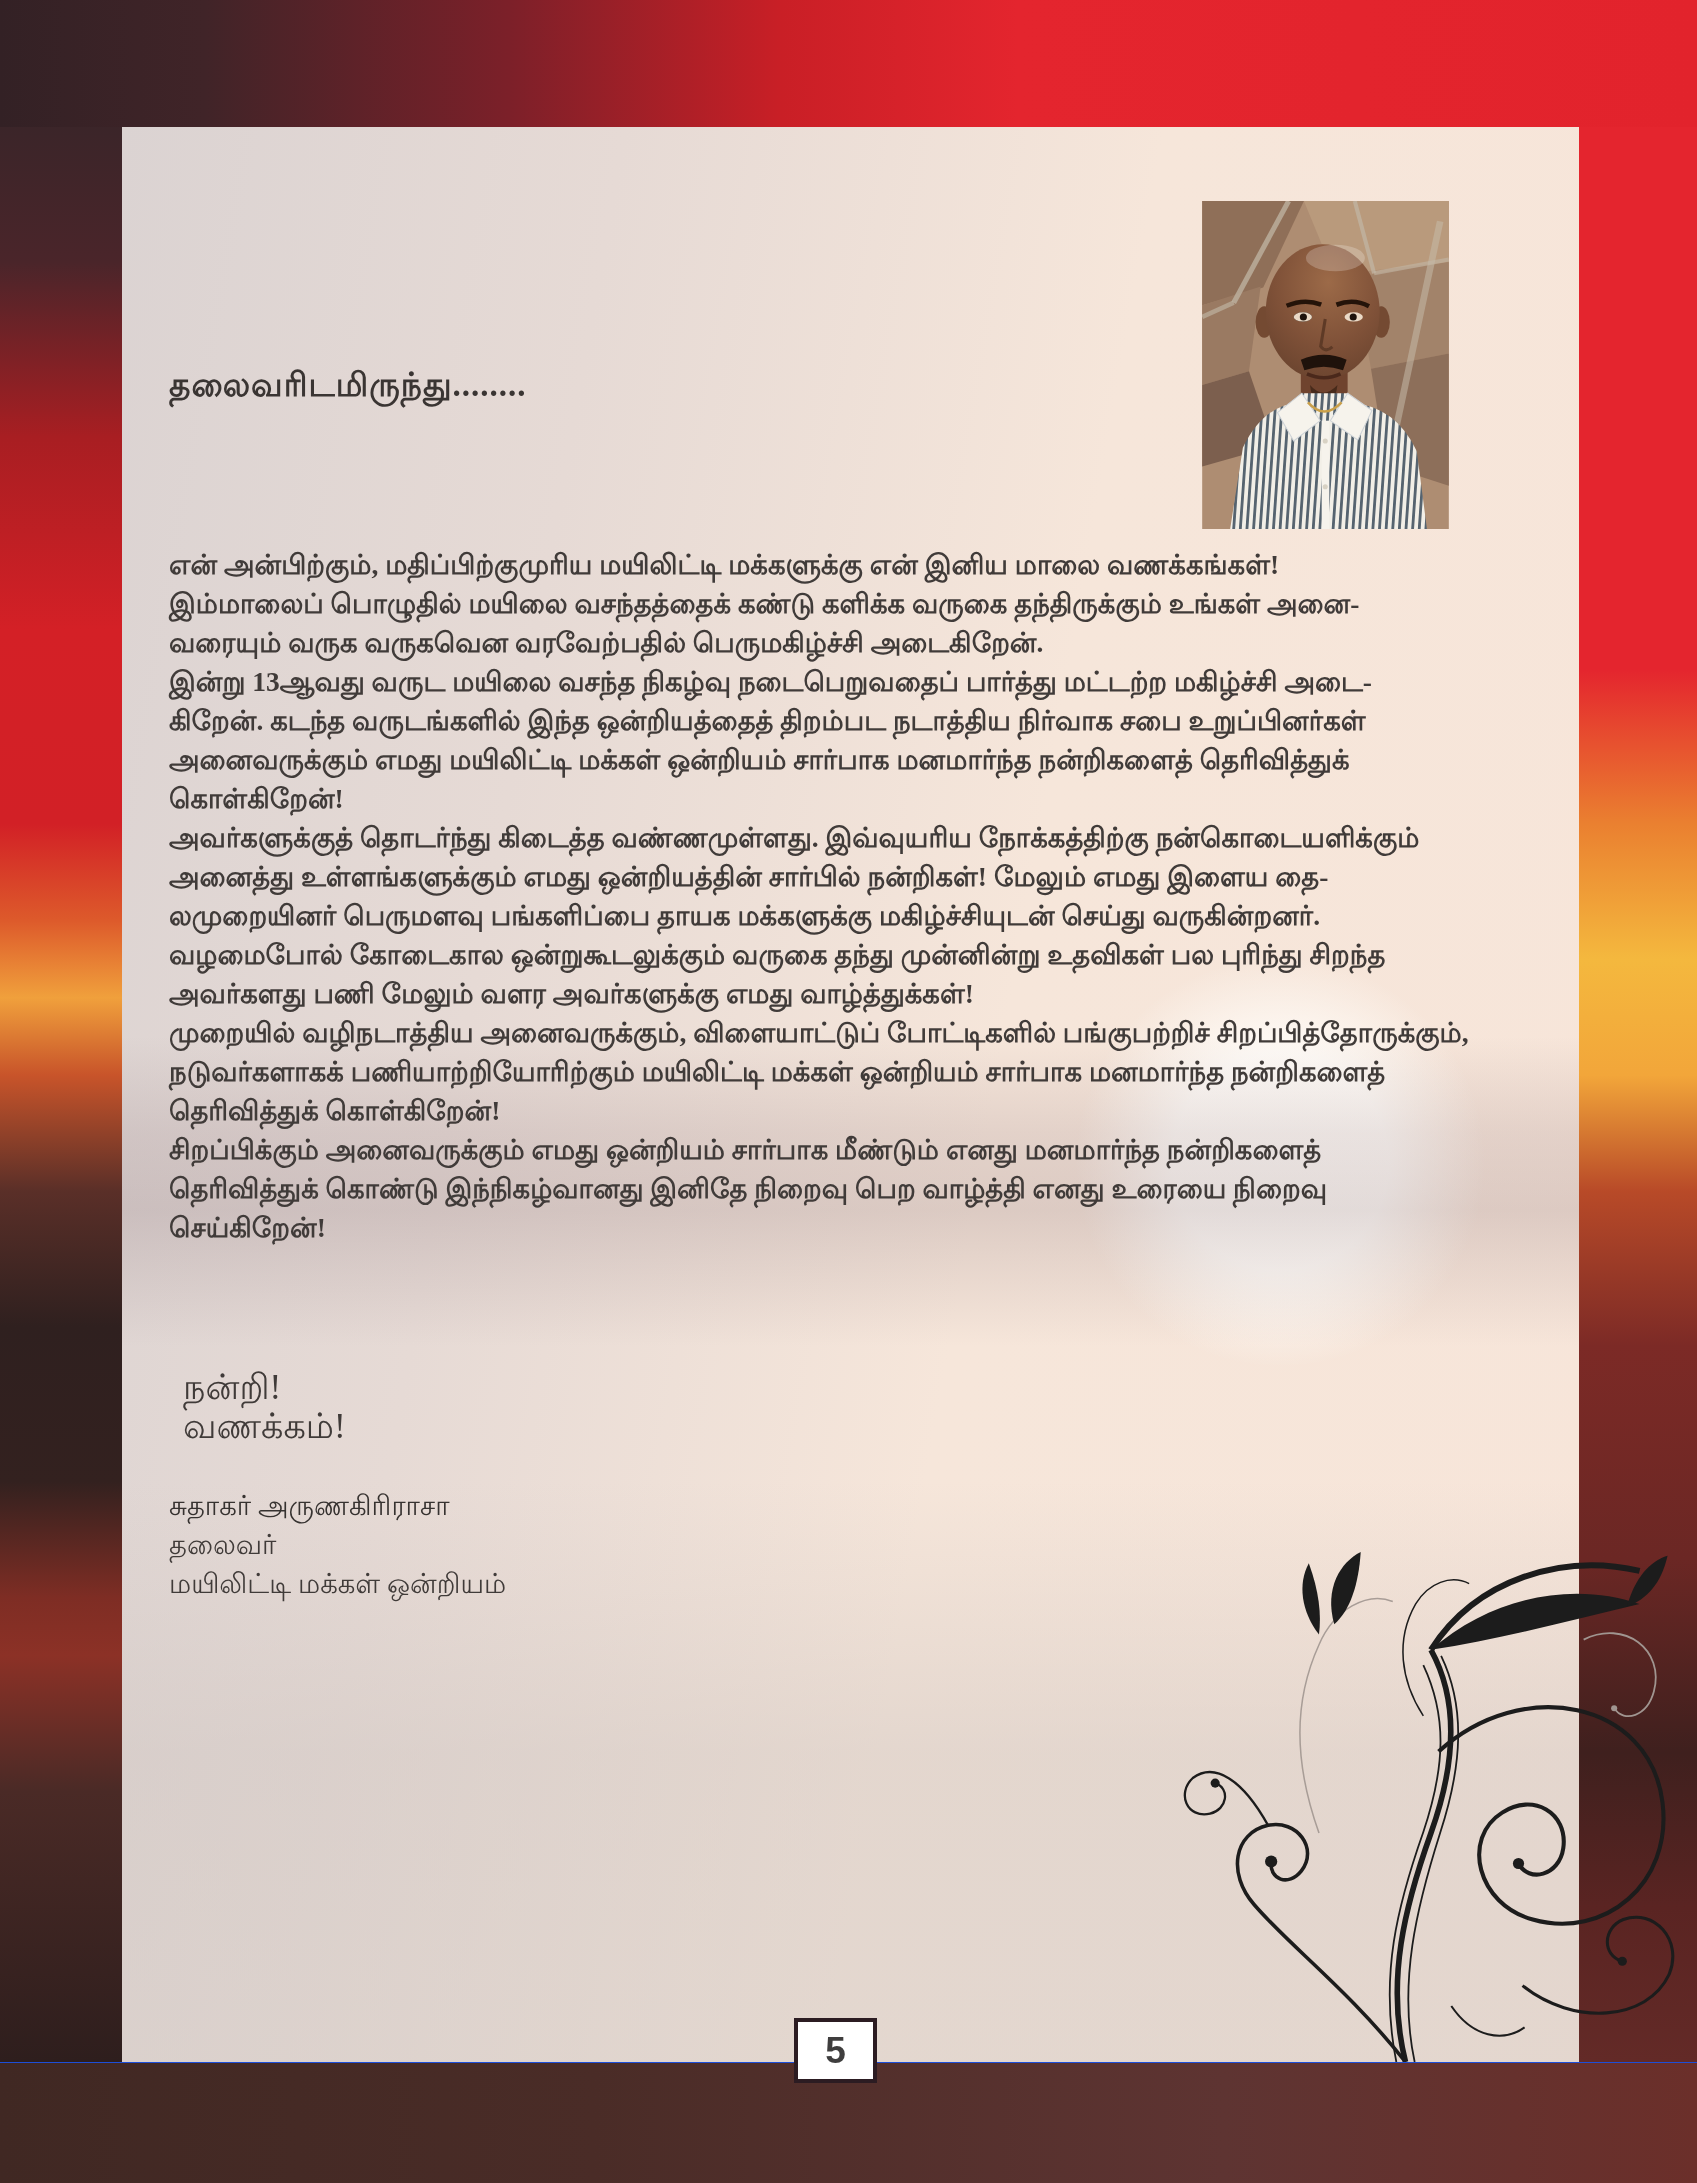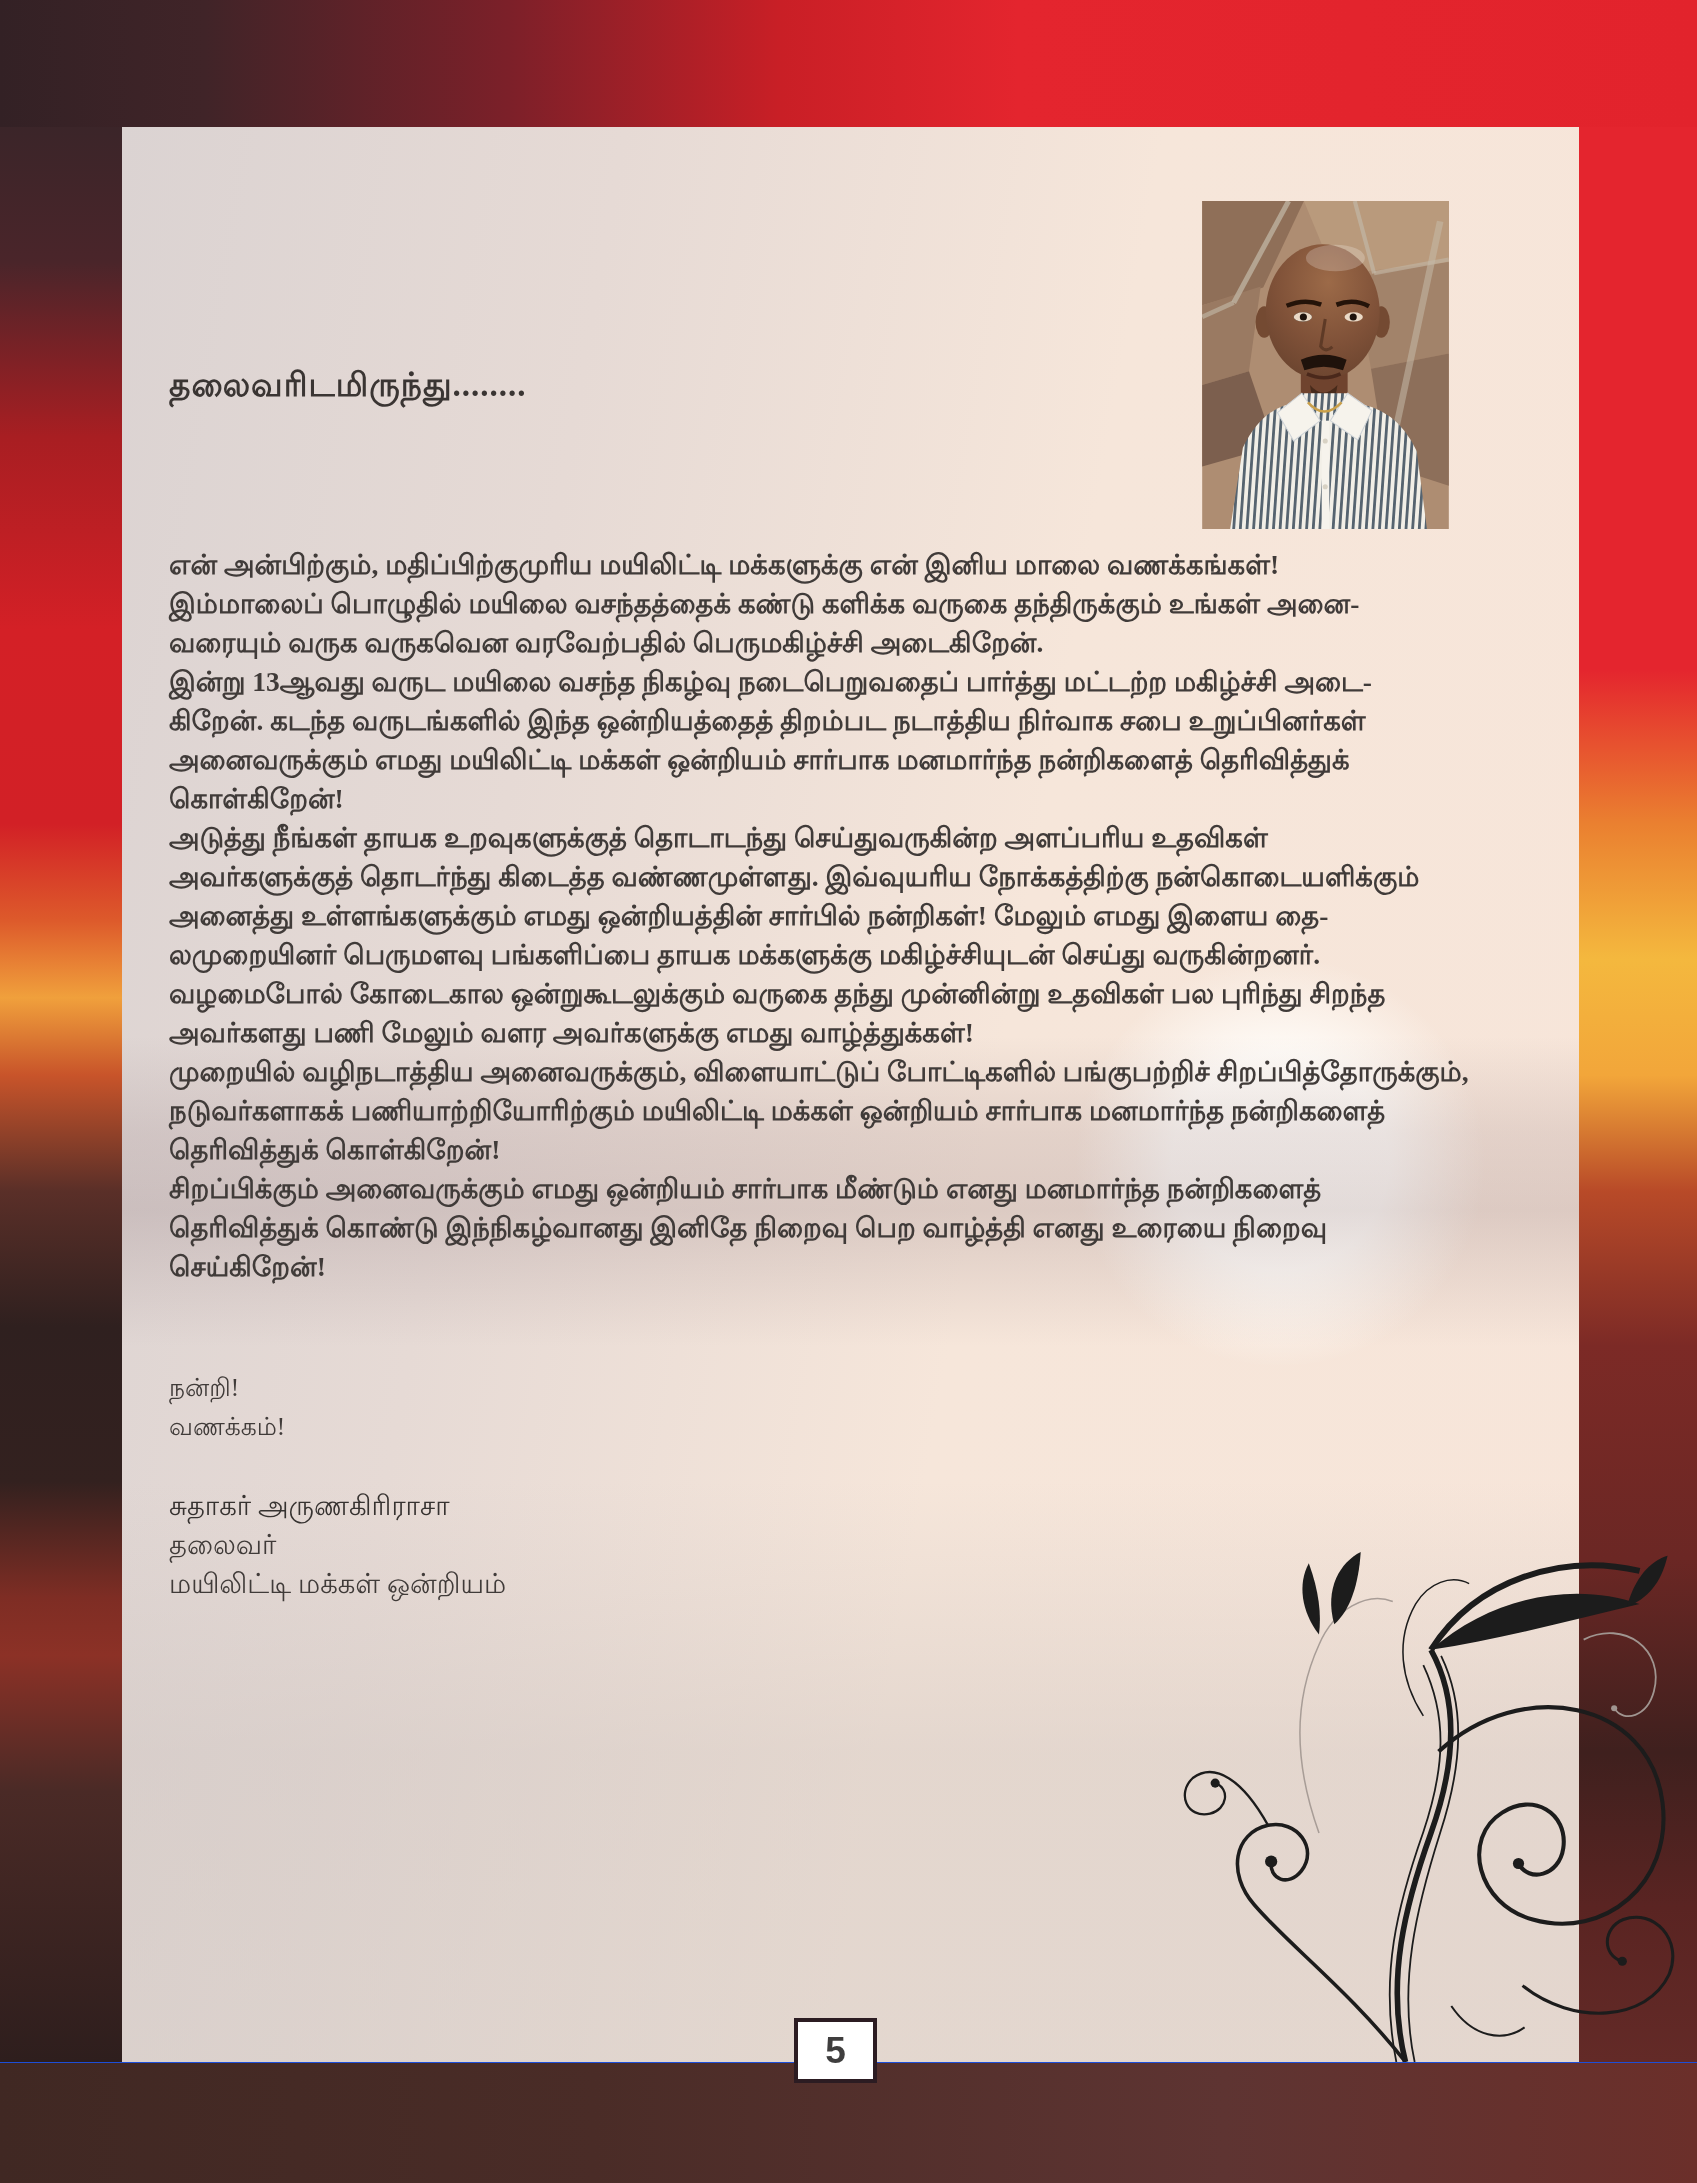--- a/index.html
+++ b/index.html
@@ -46,22 +46,22 @@
   
   .photo{position:absolute;left:1080px;top:74px;width:247px;height:328px;overflow:hidden;}
   .photo svg{display:block;}
   
   .body-text{
     position:absolute;left:47px;top:418px;width:1375px;
     font-size:27.5px;line-height:39px;color:#403b39;font-weight:bold;
   }
   .body-text .line{height:39px;white-space:nowrap;}
   .closing{
-    position:absolute;left:47px;top:1241px;
-    font-size:25px;line-height:39px;color:#403b39;
+    position:absolute;left:61px;top:1241px;
+    font-size:35px;line-height:39px;color:#403b39;
   }
   .signature{
     position:absolute;left:47px;top:1359px;
     font-size:27.5px;line-height:39px;color:#403b39;
   }
   .sig-name{font-weight:normal;color:#363230;}
   
   .flourish{position:absolute;left:1044px;top:1421px;width:535px;height:514px;}
   
   .page-number-box{
@@ -150,21 +150,20 @@
     </div>
 
     <div class="body-text">
       <div class="line">என் அன்பிற்கும், மதிப்பிற்குமுரிய மயிலிட்டி மக்களுக்கு என் இனிய மாலை வணக்கங்கள்!</div>
       <div class="line">இம்மாலைப் பொழுதில் மயிலை வசந்தத்தைக் கண்டு களிக்க வருகை தந்திருக்கும் உங்கள் அனை-</div>
       <div class="line">வரையும் வருக வருகவென வரவேற்பதில் பெருமகிழ்ச்சி அடைகிறேன்.</div>
       <div class="line">இன்று 13ஆவது வருட மயிலை வசந்த நிகழ்வு நடைபெறுவதைப் பார்த்து மட்டற்ற மகிழ்ச்சி அடை-</div>
       <div class="line">கிறேன். கடந்த வருடங்களில் இந்த ஒன்றியத்தைத் திறம்பட நடாத்திய நிர்வாக சபை உறுப்பினர்கள்</div>
       <div class="line">அனைவருக்கும் எமது மயிலிட்டி மக்கள் ஒன்றியம் சார்பாக மனமார்ந்த நன்றிகளைத் தெரிவித்துக்</div>
       <div class="line">கொள்கிறேன்!</div>
-      <div class="line">அடுத்து நீங்கள் தாயக உறவுகளுக்குத் தொடாடந்து செய்துவருகின்ற அளப்பரிய உதவிகள்</div>
       <div class="line">அவர்களுக்குத் தொடர்ந்து கிடைத்த வண்ணமுள்ளது. இவ்வுயரிய நோக்கத்திற்கு நன்கொடையளிக்கும்</div>
       <div class="line">அனைத்து உள்ளங்களுக்கும் எமது ஒன்றியத்தின் சார்பில் நன்றிகள்! மேலும் எமது இளைய தை-</div>
       <div class="line">லமுறையினர் பெருமளவு பங்களிப்பை தாயக மக்களுக்கு மகிழ்ச்சியுடன் செய்து வருகின்றனர்.</div>
       <div class="line">வழமைபோல் கோடைகால ஒன்றுகூடலுக்கும் வருகை தந்து முன்னின்று உதவிகள் பல புரிந்து சிறந்த</div>
       <div class="line">அவர்களது பணி மேலும் வளர அவர்களுக்கு எமது வாழ்த்துக்கள்!</div>
       <div class="line">முறையில் வழிநடாத்திய அனைவருக்கும், விளையாட்டுப் போட்டிகளில் பங்குபற்றிச் சிறப்பித்தோருக்கும்,</div>
       <div class="line">நடுவர்களாகக் பணியாற்றியோரிற்கும் மயிலிட்டி மக்கள் ஒன்றியம் சார்பாக மனமார்ந்த நன்றிகளைத்</div>
       <div class="line">தெரிவித்துக் கொள்கிறேன்!</div>
       <div class="line">சிறப்பிக்கும் அனைவருக்கும் எமது ஒன்றியம் சார்பாக மீண்டும் எனது மனமார்ந்த நன்றிகளைத்</div>
       <div class="line">தெரிவித்துக் கொண்டு இந்நிகழ்வானது இனிதே நிறைவு பெற வாழ்த்தி எனது உரையை நிறைவு</div>

